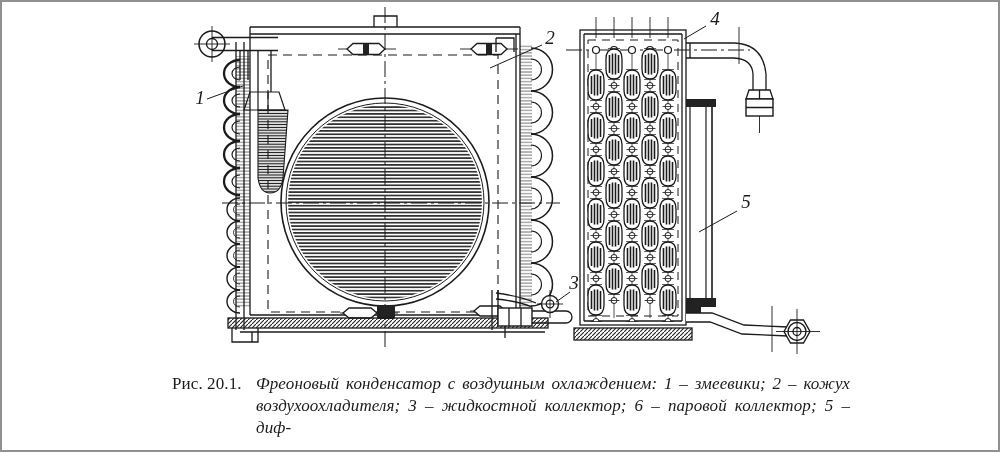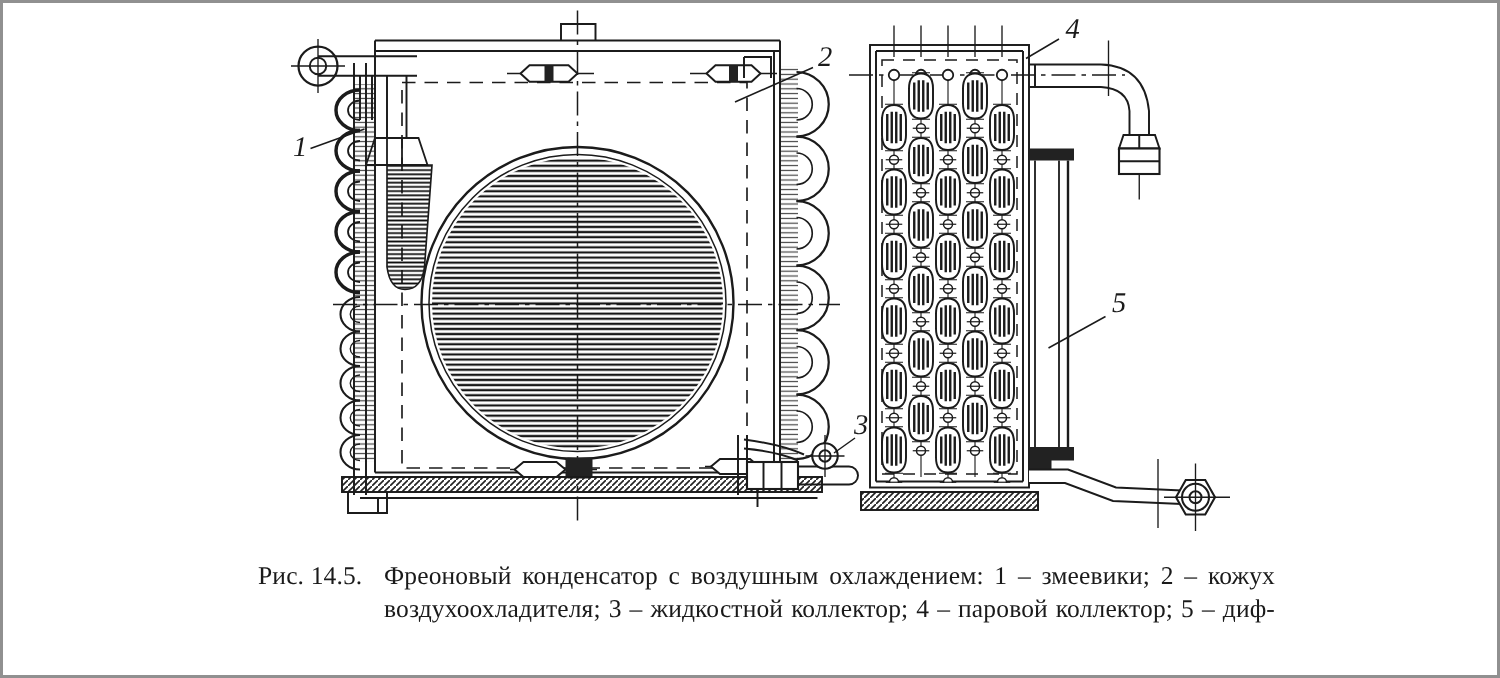--- a/index.html
+++ b/index.html
@@ -8,21 +8,21 @@
     background:#ffffff;font-family:"Liberation Serif",serif;color:#1b1b1b;
   }
   .frame{position:absolute;inset:0;border:2px solid #909090;pointer-events:none;}
   .drawing{position:absolute;left:0;top:0;width:1000px;height:452px;}
   .caption{
     position:absolute;left:172px;top:373px;display:flex;
     font-size:17px;line-height:22px;color:#1a1a1a;letter-spacing:0.1px;
   }
   .fig-label{flex:none;width:84px;}
   .cap-text{width:594px;}
-  .cap-line{white-space:normal;}
+  .cap-line{white-space:normal;font-style:italic;}
   .cap-line.j{text-align:justify;text-align-last:justify;}
   .callout-num{
     font-family:"Liberation Serif",serif;font-style:italic;font-size:19px;fill:#1b1b1b;
   }
 </style>
 </head>
 <body>
 
 <div class="frame"></div>
 
@@ -260,18 +260,18 @@
   <g text-anchor="middle">
     <text class="callout-num" x="200" y="104">1</text>
     <text class="callout-num" x="550" y="44">2</text>
     <text class="callout-num" x="574" y="289">3</text>
     <text class="callout-num" x="715" y="25">4</text>
     <text class="callout-num" x="746" y="208">5</text>
   </g>
 </svg>
 
 <div class="caption">
-  <span class="fig-label">Рис. 14.5.</span>
+  <span class="fig-label">Рис. 20.1.</span>
   <div class="cap-text">
     <div class="cap-line j">Фреоновый конденсатор с воздушным охлаждением: 1 – змеевики; 2 – кожух</div>
-    <div class="cap-line j">воздухоохладителя; 3 – жидкостной коллектор; 4 – паровой коллектор; 5 – диф-</div>
+    <div class="cap-line j">воздухоохладителя; 3 – жидкостной коллектор; 6 – паровой коллектор; 5 – диф-</div>
   </div>
 </div>
 
 </body></html>

